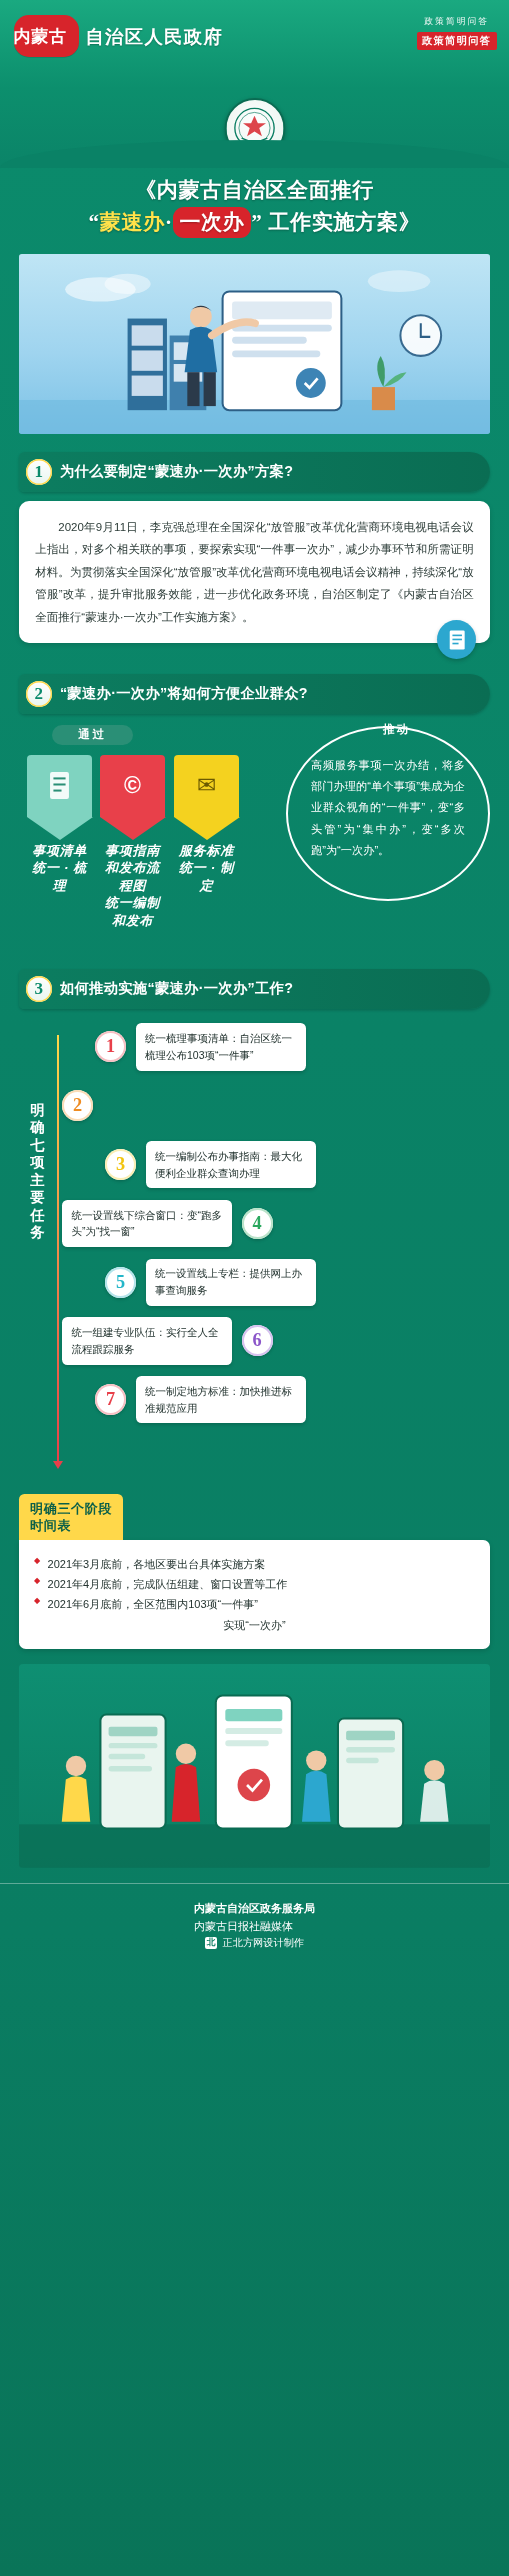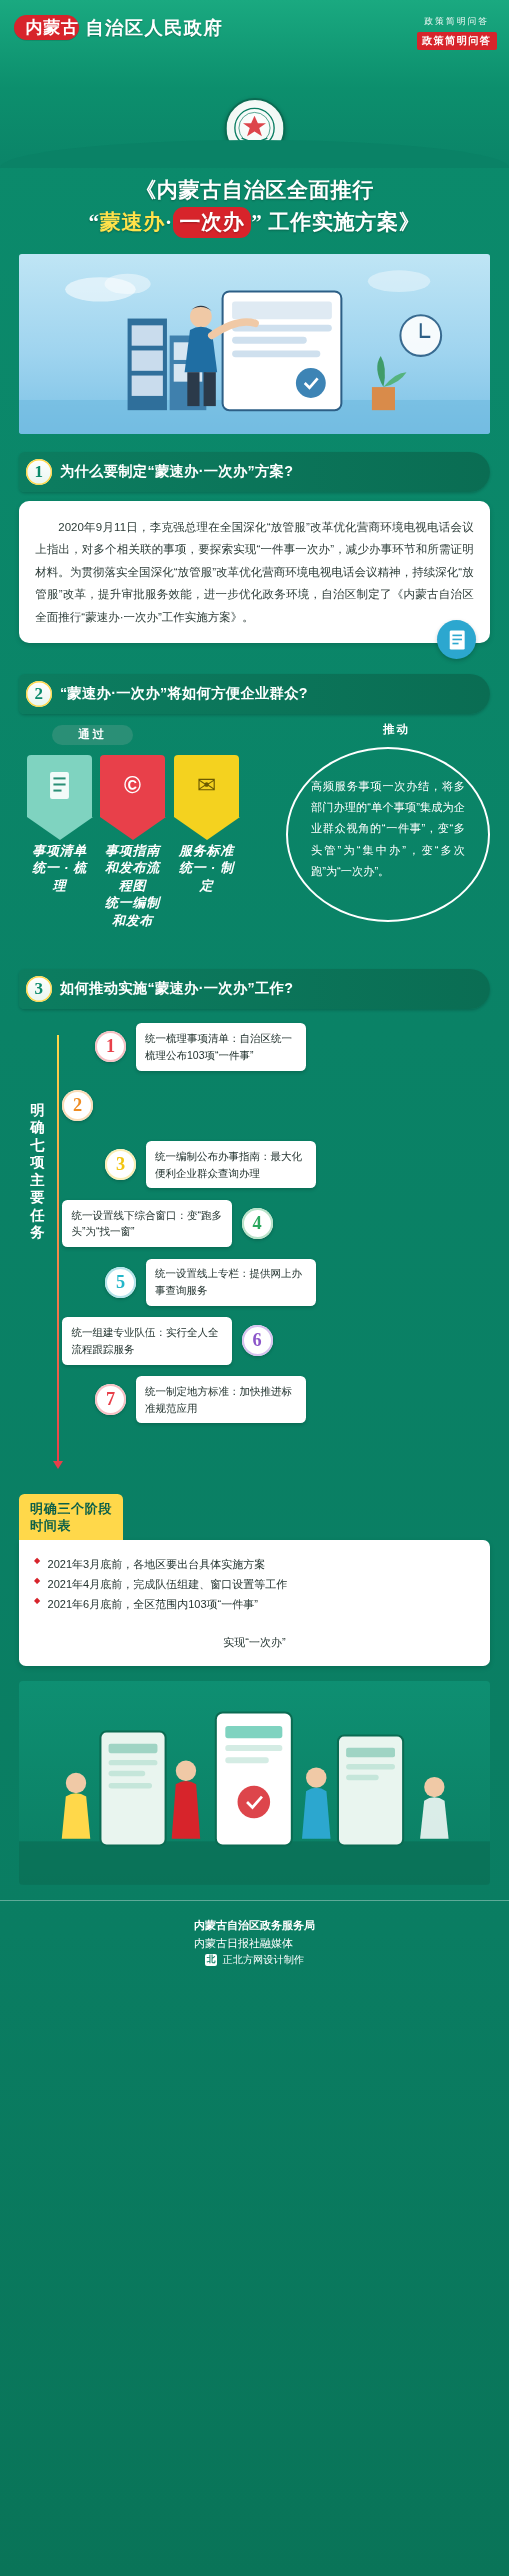--- a/index.html
+++ b/index.html
@@ -22,23 +22,23 @@
   .header{
     position:relative;
     height:88px;
     background:linear-gradient(180deg,#1aa980 0%,#0c8f6d 100%);
   }
   .logo-box{
     position:absolute;left:13.6px;top:15px;
     display:flex;align-items:center;gap:6.8px;
   }
   .logo-mark{
-    width:65px;height:25px;border-radius:15px;
+    width:65px;height:42px;border-radius:15px;
     background:#d7242b;
-    display:flex;align-items:center;justify-content:flex-end;
+    display:flex;align-items:center;justify-content:flex-start;
     box-shadow:0 0.7px 0 rgba(0,0,0,.15);
   }
   .logo-mark span{
     color:#fff;font-size:17px;font-weight:bold;letter-spacing:0.7px;
     font-family:"Liberation Serif","DejaVu Serif",serif;
   }
   .logo-text{
     color:#fff;font-size:18.3px;font-weight:bold;letter-spacing:1.4px;
     text-shadow:0 0.7px 1.4px rgba(0,0,0,.25);
   }
@@ -160,21 +160,21 @@
   .arrow-col .cap{
     margin-top:2px;color:#fff;font-size:13px;font-weight:bold;
     text-align:center;line-height:1.35;letter-spacing:0.7px;font-style:italic;
   }
   .c1 .head{background:#7fd3c0;} .c1 .tri{border-top:23px solid #7fd3c0;}
   .c2 .head{background:#e8404a;} .c2 .tri{border-top:23px solid #e8404a;}
   .c3 .head{background:#f4d21f;} .c3 .tri{border-top:23px solid #f4d21f;}
   .c3 .head .glyph{color:#6b5a00;}
 
   .bubble{
-    position:absolute;right:0;top:22px;width:204px;height:175px;
+    position:absolute;right:0;top:1px;width:204px;height:175px;
     border:2px solid #fff;border-radius:50%;
     color:#fff;font-size:11.2px;line-height:1.9;
     padding:27px 23px;box-sizing:border-box;text-align:justify;
   }
   .bubble .tx{text-indent:0;}
   .tuidong{
     position:absolute;right:80px;top:-2.7px;color:#fff;
     font-size:11.5px;font-weight:bold;letter-spacing:2px;
   }
 
@@ -235,21 +235,21 @@
   }
   .phase-card ul{margin:0;padding:0;list-style:none;}
   .phase-card li{
     color:#23332f;font-size:11px;line-height:1.85;
     padding-left:13.6px;position:relative;
   }
   .phase-card li:before{
     content:"◆";position:absolute;left:0;top:0;color:#d7242b;font-size:8.1px;
   }
   .phase-card .center{
-    text-align:center;font-size:11px;color:#23332f;line-height:1.85;margin-top:17px;
+    text-align:center;font-size:11px;color:#23332f;line-height:1.85;
   }
 
   
   .bottom-illo{
     margin:15px 19px 0;height:204px;border-radius:4.1px;
     background:linear-gradient(180deg,#0e8f72 0%,#0b7e63 100%);
     position:relative;overflow:hidden;
   }
 
   

